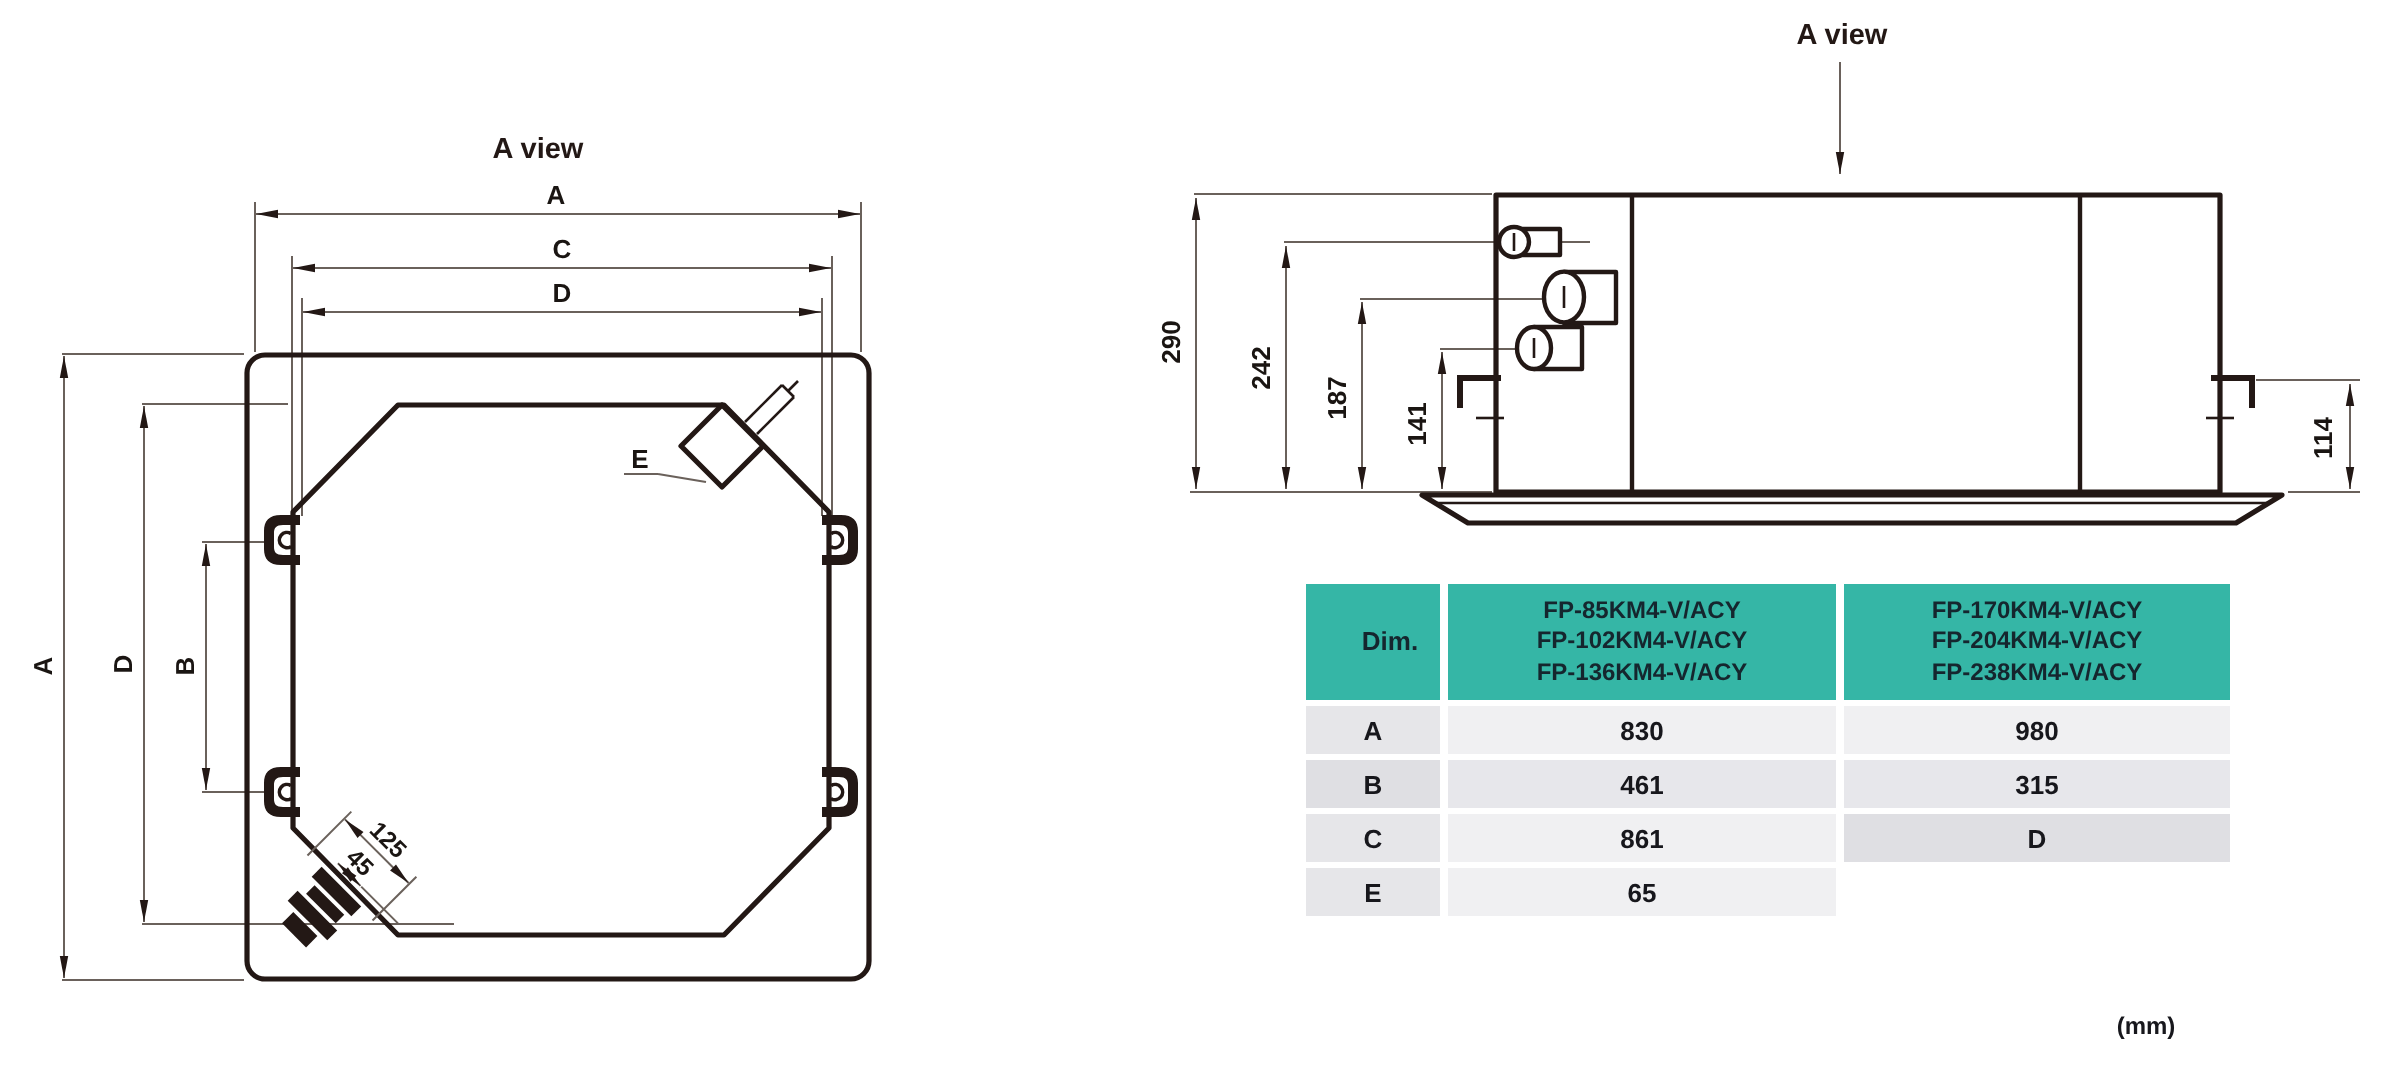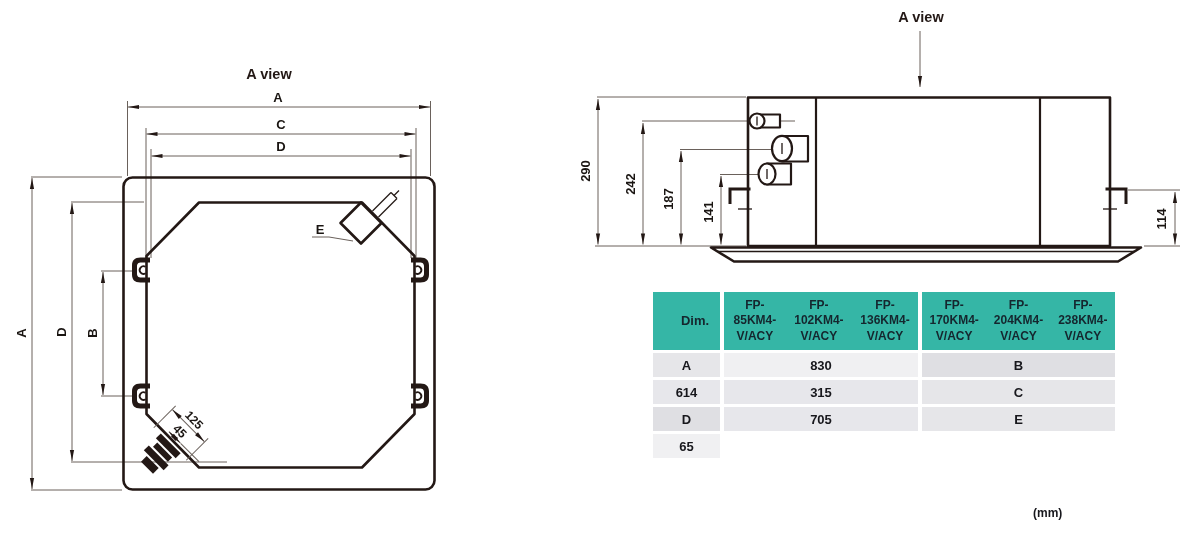--- a/index.html
+++ b/index.html
@@ -25,34 +25,34 @@
   
   .dim-table{
     position:absolute;left:653px;top:292px;
     display:grid;
     grid-template-columns:67px 194px 193px;
     grid-template-rows:58px repeat(5,24px);
     gap:3px 4px;
   }
   .th{
     background:#35b6a6;color:#15262e;
-    display:flex;flex-direction:row;justify-content:center;align-items:center;
+    display:flex;flex-direction:column;justify-content:center;align-items:center;
     font-size:12px;font-weight:bold;line-height:15.5px;text-align:center;
   }
   .th.c1{font-size:13px;padding-left:17px;}
   .tl,.tv{
     display:flex;justify-content:center;align-items:center;
     font-size:13px;font-weight:bold;color:#17171c;
   }
   .tl{background:#e6e6e9;}
   .tv{background:#f0f0f2;text-align:right;}
   .row-even .tl, .tl.even{background:#dfdfe3;}
   .row-even .tv, .tv.even{background:#e7e7eb;}
   .unit-note{
-    position:absolute;left:1033px;top:506px;width:80px;text-align:left;
+    position:absolute;left:1033px;top:506px;width:80px;text-align:center;
     font-size:12px;font-weight:bold;color:#17171c;
   }
 </style>
 </head>
 <body>
 
 <div class="canvas">
 
   <svg class="drawing" width="1200" height="543" viewBox="0 0 1200 543">
     <defs>
@@ -222,28 +222,29 @@
       <div>FP-136KM4-V/ACY</div>
     </div>
     <div class="th">
       <div>FP-170KM4-V/ACY</div>
       <div>FP-204KM4-V/ACY</div>
       <div>FP-238KM4-V/ACY</div>
     </div>
 
     <div class="tl">A</div>
     <div class="tv">830</div>
+    <div class="tv">980</div>
 
     <div class="tl even">B</div>
-    <div class="tv even">614</div>
+    <div class="tv even">461</div>
     <div class="tv even">315</div>
 
     <div class="tl">C</div>
+    <div class="tv">861</div>
 
     <div class="tl even">D</div>
-    <div class="tv even">705</div>
 
     <div class="tl">E</div>
     <div class="tv">65</div>
   </div>
 
   <div class="unit-note">(mm)</div>
 </div>
 
 </body></html>

